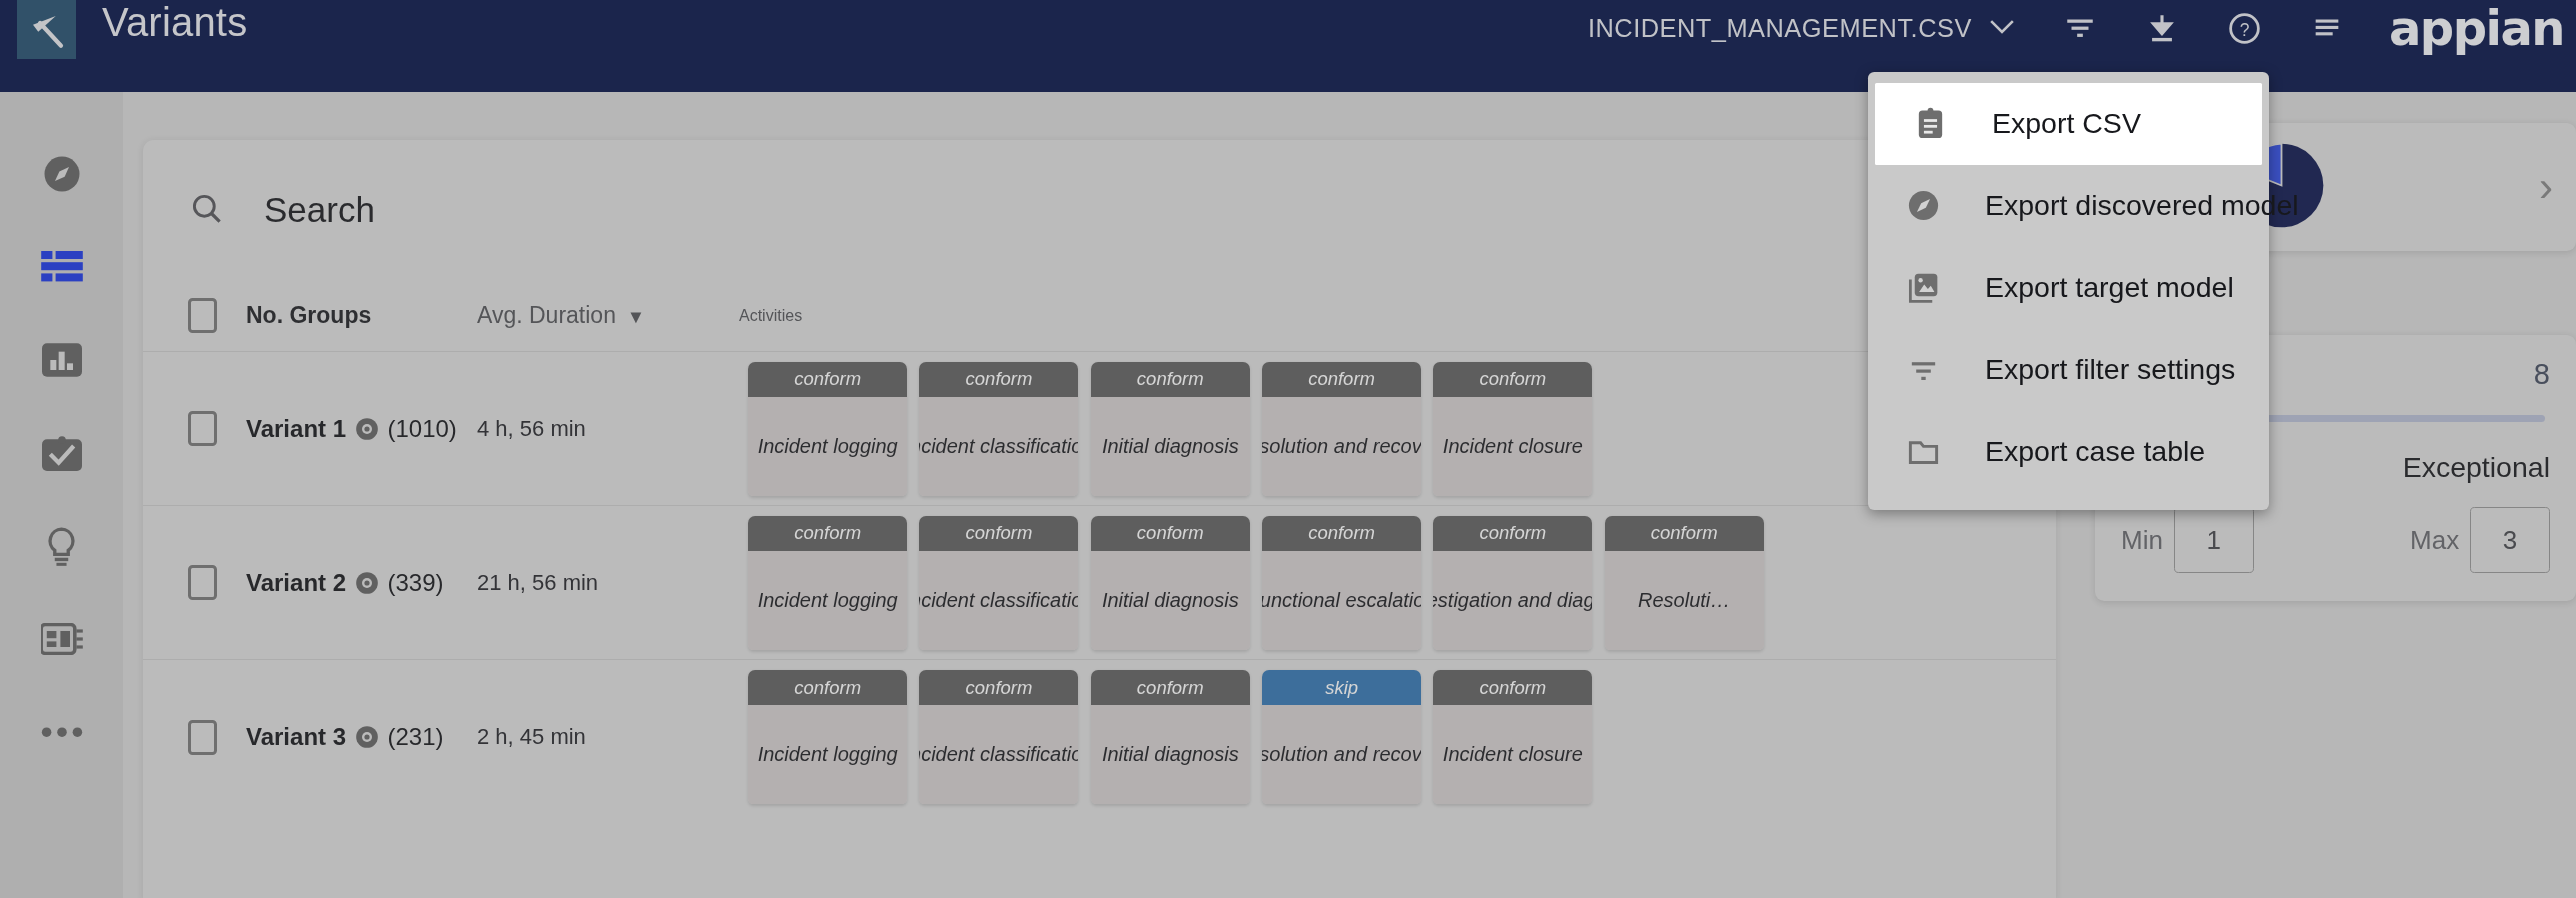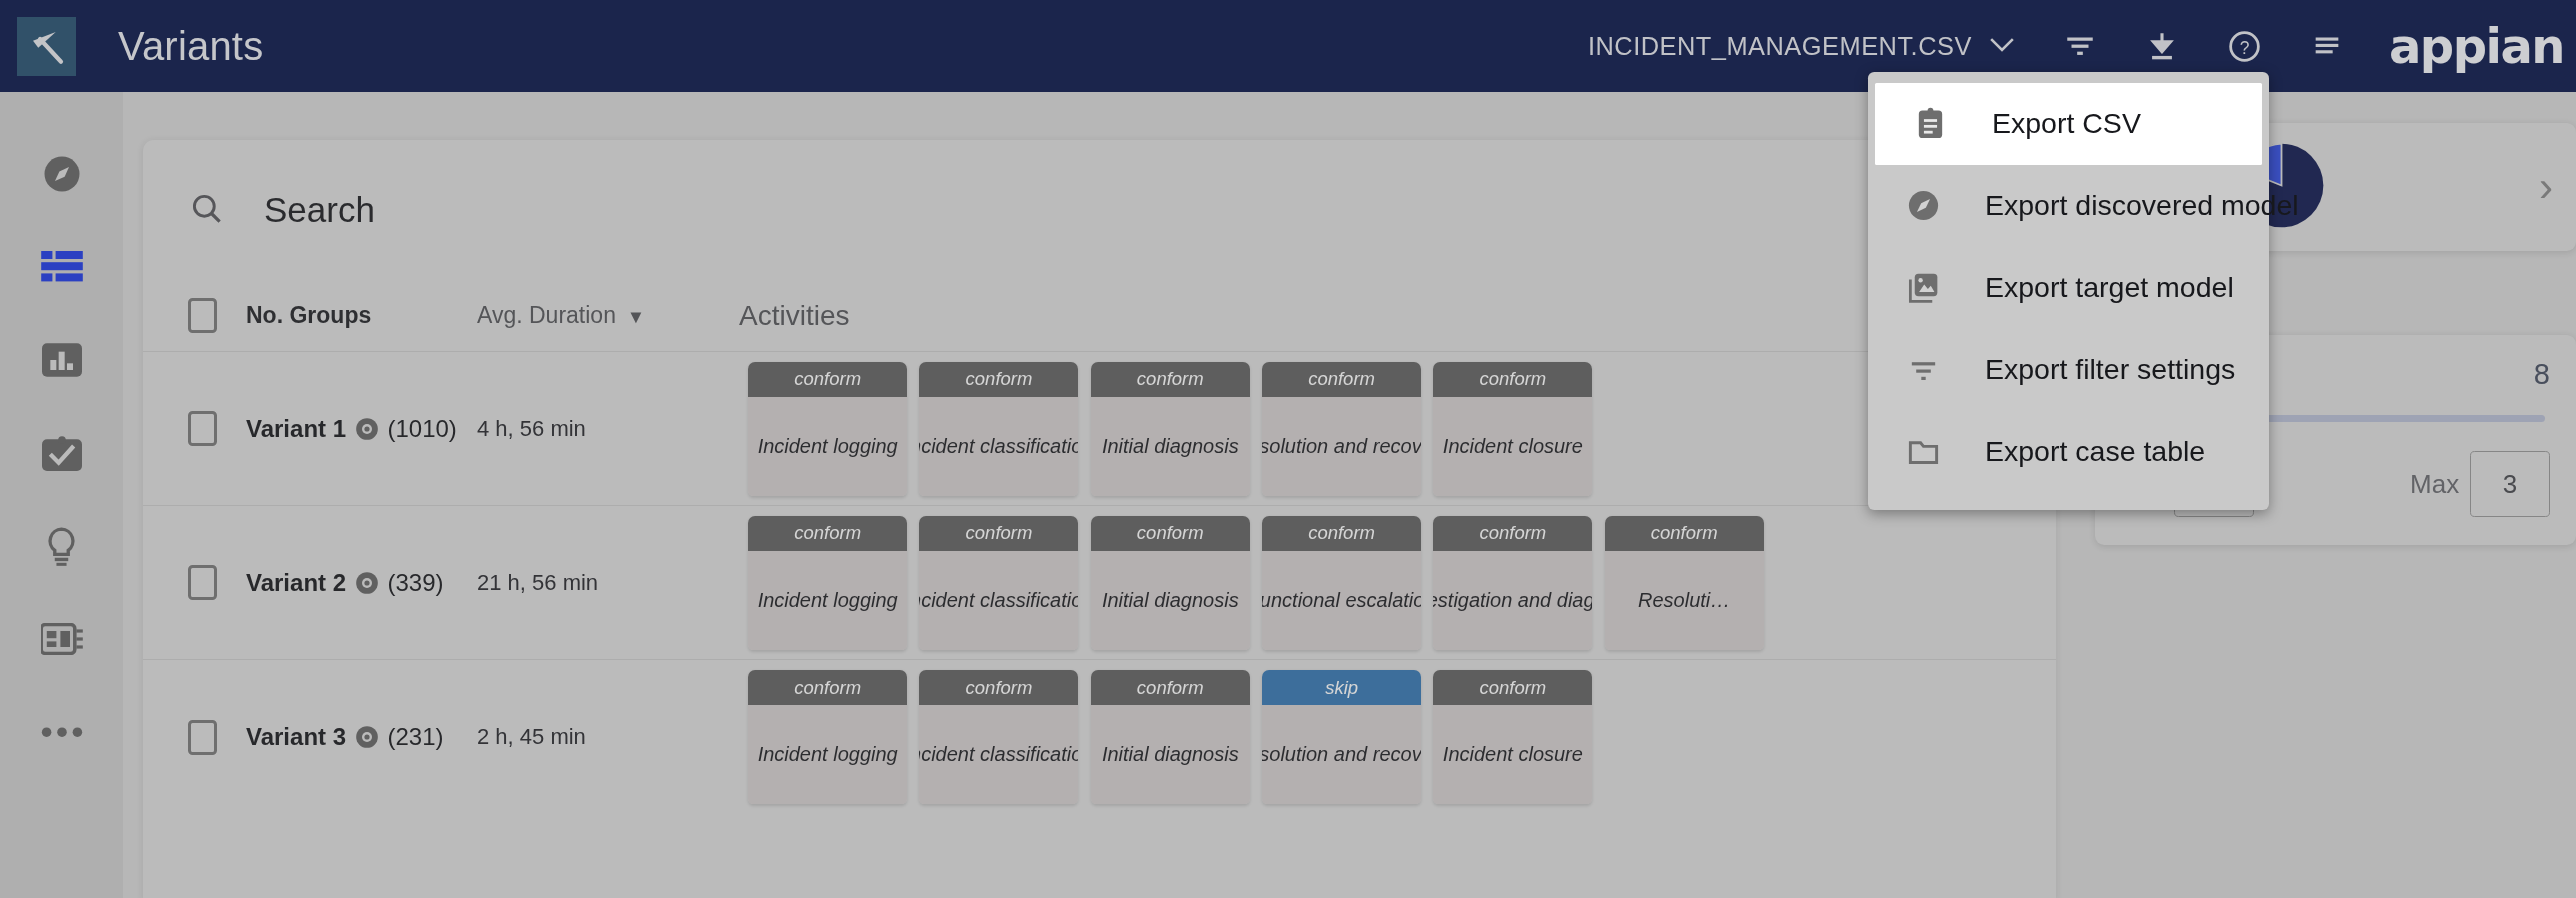--- a/index.html
+++ b/index.html
@@ -7,21 +7,21 @@
     width: 2576px; height: 898px;
     overflow: hidden;
     font-family: "Liberation Sans", sans-serif;
     background: #c9c9c9;
   }
   #app { position: relative; width: 2576px; height: 898px; background: #c9c9c9; }
 
   
   .navbar {
     position: absolute; top: 0; left: 0; width: 2576px; height: 92px;
-    background: #020f40; display: flex; align-items: center; z-index: 40; gap: 16px;
+    background: #020f40; display: flex; align-items: flex-start; z-index: 40;
   }
   .brand-logo {
     width: 59px; height: 59px; margin-left: 17px;
     background: #1e4766; display: flex; align-items: center; justify-content: center;
   }
   .app-title { color: #dcdde2; font-size: 40px; margin-left: 26px; font-weight: 400; letter-spacing: 0.2px; }
   .nav-right { margin-left: auto; display: flex; align-items: center; padding-right: 12px; gap: 0; }
   .dataset-name { color: #d6d8de; font-size: 25.4px; letter-spacing: 0.5px; }
   .chev-d { margin-left: 17px; display:inline-block; }
   .nav-icon { margin-left: 48px; display: flex; align-items: center; justify-content: center; }
@@ -50,21 +50,21 @@
   .thead {
     display: flex; align-items: center; height: 72px;
     border-bottom: 1.5px solid #bdbdbd; padding-left: 45px;
   }
   .cb {
     width: 29px; height: 35px; border: 3.1px solid #6d6d6d; border-radius: 4.6px; flex: none;
   }
   .th-cases { width: 231px; margin-left: 29px; font-size: 23px; font-weight: 700; color: #1a1b1f; }
   .th-dur   { width: 262px; font-size: 23px; color: #4b4c50; }
   .th-dur .caret { margin-left: 10.8px; font-size: 18.5px; }
-  .th-act   { font-size: 28px; color: #4b4c50; }
+  .th-act   { font-size: 16px; color: #4b4c50; }
 
   .vrow { display: flex; align-items: center; height: 154px; border-bottom: 1.5px solid #bdbdbd; padding-left: 45px; }
   .vrow:last-child { border-bottom: none; }
   .v-name { width: 231px; margin-left: 29px; font-size: 24px; font-weight: 700; color: #111216; display:flex; align-items:center; white-space: nowrap;}
   .eye { margin: 0 7.7px; display:inline-flex; }
   .v-count { font-weight: 400; }
   .v-dur  { width: 262px; font-size: 22px; color: #202126; }
   .acts { display: flex; gap: 12.3px; margin-left: 9.2px; }
   .act { width: 159px; flex: none; border-radius: 7px 7px 5.4px 5.4px; overflow: hidden; box-shadow: 0 1.5px 3.1px rgba(0,0,0,.14); font-style: italic; }
   .act-badge {
@@ -400,20 +400,24 @@
     </div>
 
     <div class="panel-heading">riant Groups</div>
 
     <div class="panel-card slider-card">
       <div class="slider-val">8</div>
       <div class="slider-track">
         <div class="slider-rail"></div>
         <div class="slider-thumb" id="slider-thumb" style="left: 4%;"></div>
       </div>
+      <div class="slider-labels">
+        <span>General</span>
+        <span>Exceptional</span>
+      </div>
       <div class="minmax">
         <span class="mm-label">Min</span>
         <span class="mm-box">1</span>
         <span class="mm-right">
           <span class="mm-label">Max</span>
           <span class="mm-box">3</span>
         </span>
       </div>
     </div>
   </div>

